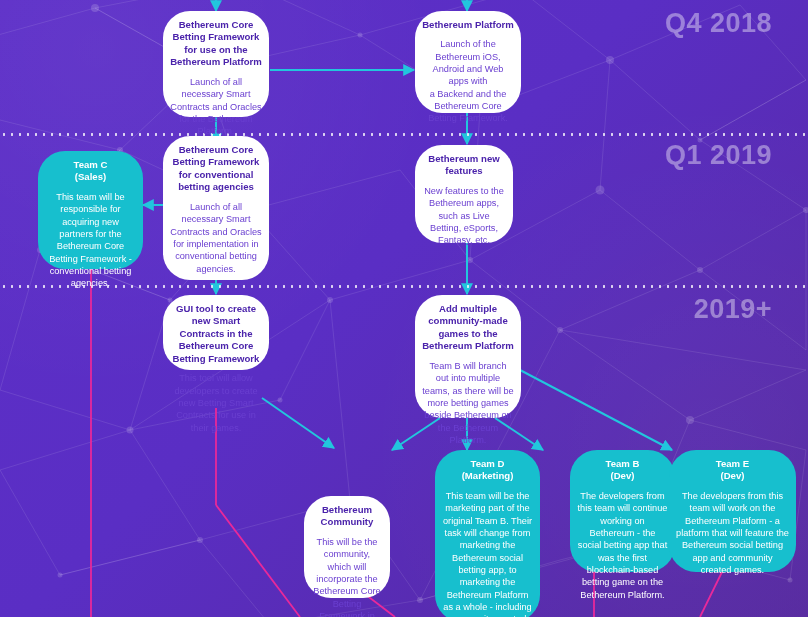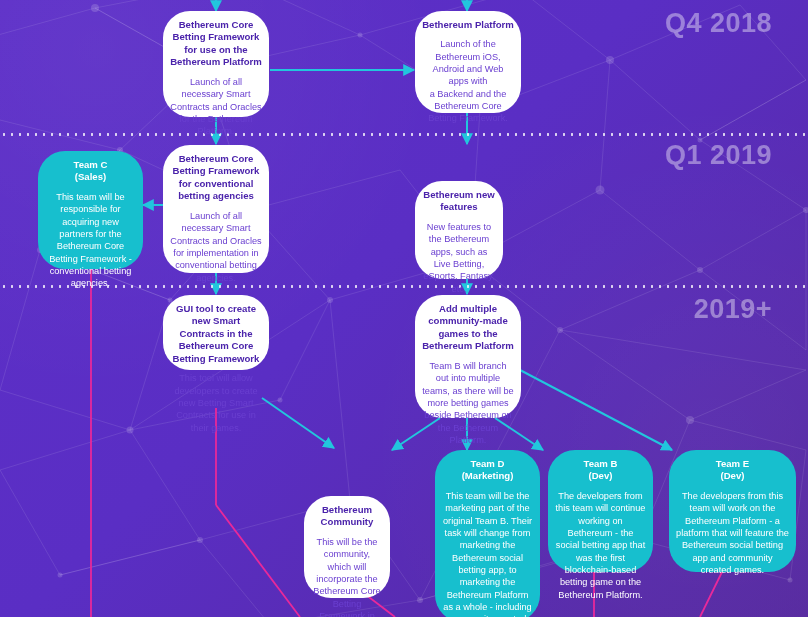--- a/index.html
+++ b/index.html
@@ -175,26 +175,26 @@
   <div class="card white" style="left:415px;top:11px;width:106px;height:102px;">
     <div class="t">Bethereum Platform</div>
     <div class="b">Launch of the Bethereum iOS, Android and Web apps with<br>a Backend and the Bethereum Core Betting Framework.</div>
   </div>
 
   <div class="card teal" style="left:38px;top:151px;width:105px;height:118px;">
     <div class="t">Team C<br>(Sales)</div>
     <div class="b">This team will be responsible for acquiring new partners for the Bethereum Core Betting Framework - conventional betting agencies.</div>
   </div>
 
-  <div class="card white" style="left:163px;top:145px;width:106px;height:128px;">
+  <div class="card white" style="left:163px;top:136px;width:106px;height:144px;">
     <div class="t">Bethereum Core Betting Framework for conventional betting agencies</div>
     <div class="b">Launch of all necessary Smart Contracts and Oracles for implementation in conventional betting agencies.</div>
   </div>
 
-  <div class="card white" style="left:415px;top:145px;width:88px;height:98px;margin-top:36px;">
+  <div class="card white" style="left:415px;top:145px;width:98px;height:98px;">
     <div class="t">Bethereum new features</div>
     <div class="b">New features to the Bethereum apps, such as Live Betting, eSports, Fantasy, etc.</div>
   </div>
 
   <div class="card white" style="left:163px;top:295px;width:106px;height:75px;">
     <div class="t">GUI tool to create new Smart Contracts in the Bethereum Core Betting Framework</div>
     <div class="b">This tool will allow developers to create new Betting Smart Contracts for use in their games.</div>
   </div>
 
   <div class="card white" style="left:415px;top:295px;width:106px;height:123px;">
@@ -205,21 +205,21 @@
   <div class="card white" style="left:304px;top:450px;width:86px;height:102px;margin-top:46px;">
     <div class="t">Bethereum Community</div>
     <div class="b">This will be the community, which will incorporate the Bethereum Core Betting Framework in their games, partners on the Bethereum Platform.</div>
   </div>
 
   <div class="card teal" style="left:435px;top:450px;width:105px;height:172px;">
     <div class="t">Team D<br>(Marketing)</div>
     <div class="b">This team will be the marketing part of the original Team B. Their task will change from marketing the Bethereum social betting app, to marketing the Bethereum Platform as a whole - including community created games.</div>
   </div>
 
-  <div class="card teal" style="left:548px;top:450px;width:105px;height:122px;">
+  <div class="card teal" style="left:570px;top:450px;width:105px;height:122px;">
     <div class="t">Team B<br>(Dev)</div>
     <div class="b">The developers from this team will continue working on Bethereum - the social betting app that was the first blockchain-based betting game on the Bethereum Platform.</div>
   </div>
 
   <div class="card teal" style="left:669px;top:450px;width:127px;height:122px;">
     <div class="t">Team E<br>(Dev)</div>
     <div class="b">The developers from this team will work on the Bethereum Platform - a platform that will feature the Bethereum social betting app and community created games.</div>
   </div>
 
 </div>

